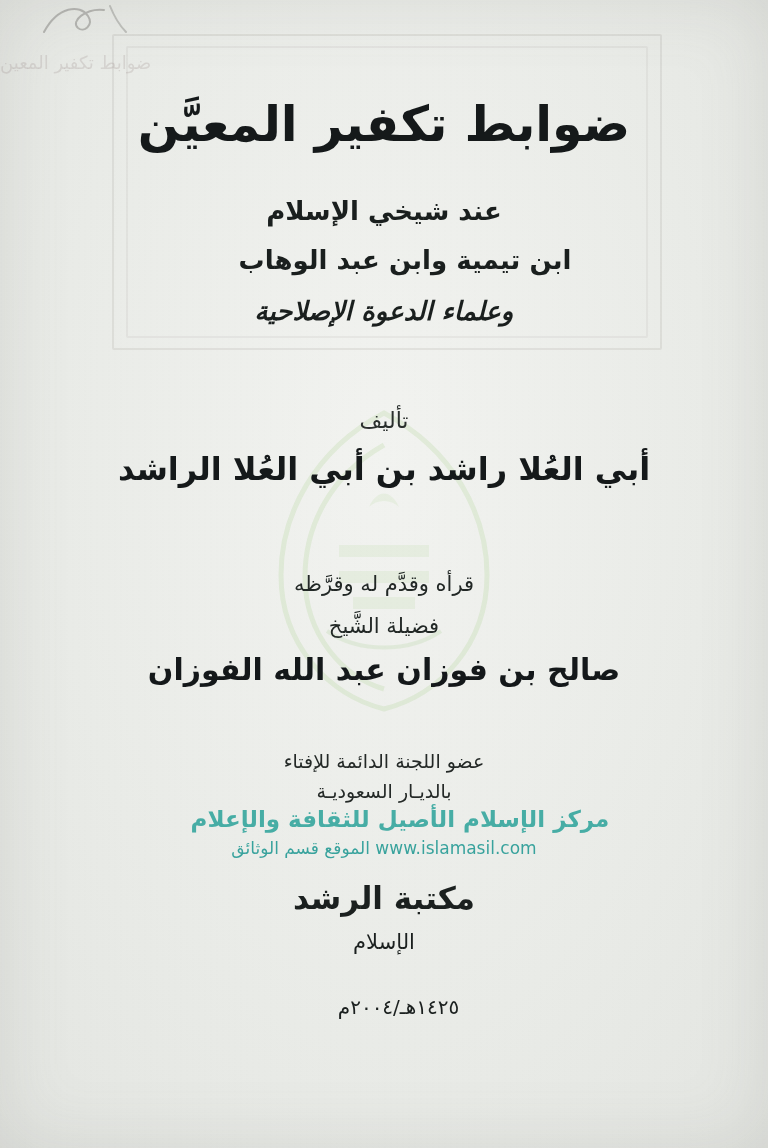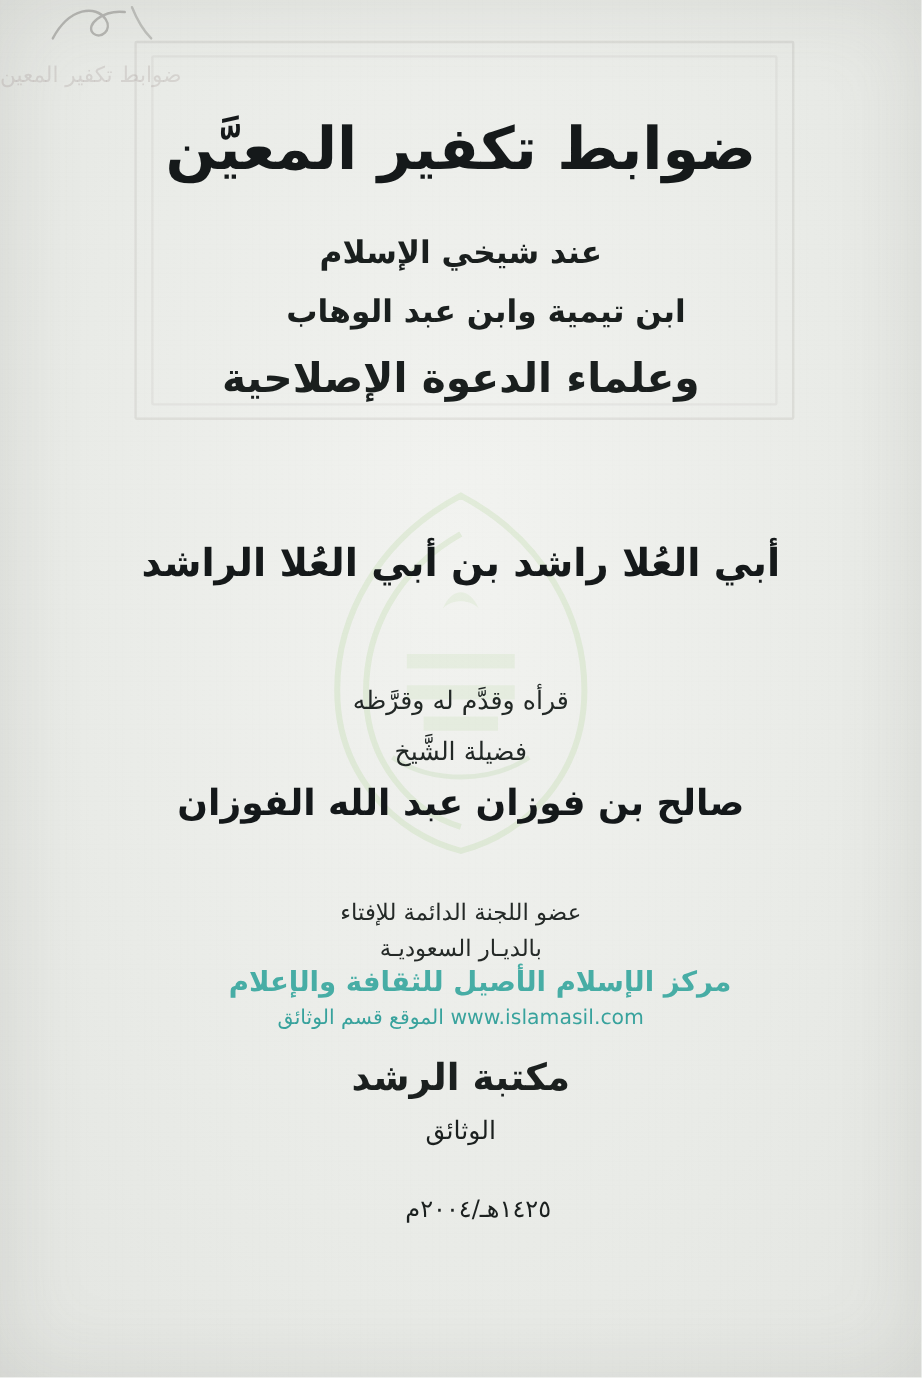--- a/index.html
+++ b/index.html
@@ -94,21 +94,21 @@
 
   .main-title {
     top: 96px;
     font-size: 49px;
     font-weight: bold;
     letter-spacing: 0px;
     color: #15191a;
   }
   .sub1 { top: 196px; font-size: 26px; font-weight: bold; color: #1a1f1e; }
   .sub2 { top: 245px; font-size: 26px; font-weight: bold; color: #1a1f1e; margin-left: 42px; }
-  .sub3 { top: 296px; font-size: 34px; font-weight: bold; color: #1a1f1e; }
+  .sub3 { top: 296px; font-size: 26px; font-weight: bold; color: #1a1f1e; font-style: italic; }
 
   .byline-label { top: 408px; font-size: 22px; color: #2a2f2d; }
   .author { top: 450px; font-size: 32px; font-weight: bold; color: #15191a; }
 
   .review-line { top: 572px; font-size: 21px; color: #222826; }
   .eminence    { top: 614px; font-size: 21px; color: #222826; }
   .reviewer    { top: 652px; font-size: 30px; font-weight: bold; color: #14181a; }
 
   .cred1 { top: 750px; font-size: 19px; color: #242927; }
   .cred2 { top: 745px; font-size: 19px; color: #242927; letter-spacing: 1px; }
@@ -205,35 +205,36 @@
     </g>
   </svg>
 
   <div id="content">
 
     <div class="t main-title">ضوابط تكفير المعيَّن</div>
     <div class="t sub1">عند شيخي الإسلام</div>
     <div class="t sub2">ابن تيمية وابن عبد الوهاب</div>
     <div class="t sub3">وعلماء الدعوة الإصلاحية</div>
 
+    <div class="t byline-label">تأليف</div>
     <div class="t author">أبي العُلا راشد بن أبي العُلا الراشد</div>
 
     <div class="t review-line">قرأه وقدَّم له وقرَّظه</div>
     <div class="t eminence">فضيلة الشَّيخ</div>
     <div class="t reviewer">صالح بن فوزان عبد الله الفوزان</div>
 
     <div class="t cred1">عضو اللجنة الدائمة للإفتاء</div>
     <div class="t cred3">بالديـار السعوديـة</div>
 
     <div class="t stamp-ar">مركز الإسلام الأصيل للثقافة والإعلام</div>
     <div class="t stamp-url">
       <span>الموقع  قسم الوثائق</span>
       <span>www.islamasil.com</span>
     </div>
 
     <div class="t publisher-logo">مكتبة الرشد</div>
-    <div class="t publisher-sub">الوثائق</div>
+    <div class="t publisher-sub">الإسلام</div>
 
     <div class="t year">١٤٢٥هـ/٢٠٠٤م</div>
   </div>
 
   <div id="vignette"></div>
 </div>
 
 </body></html>

